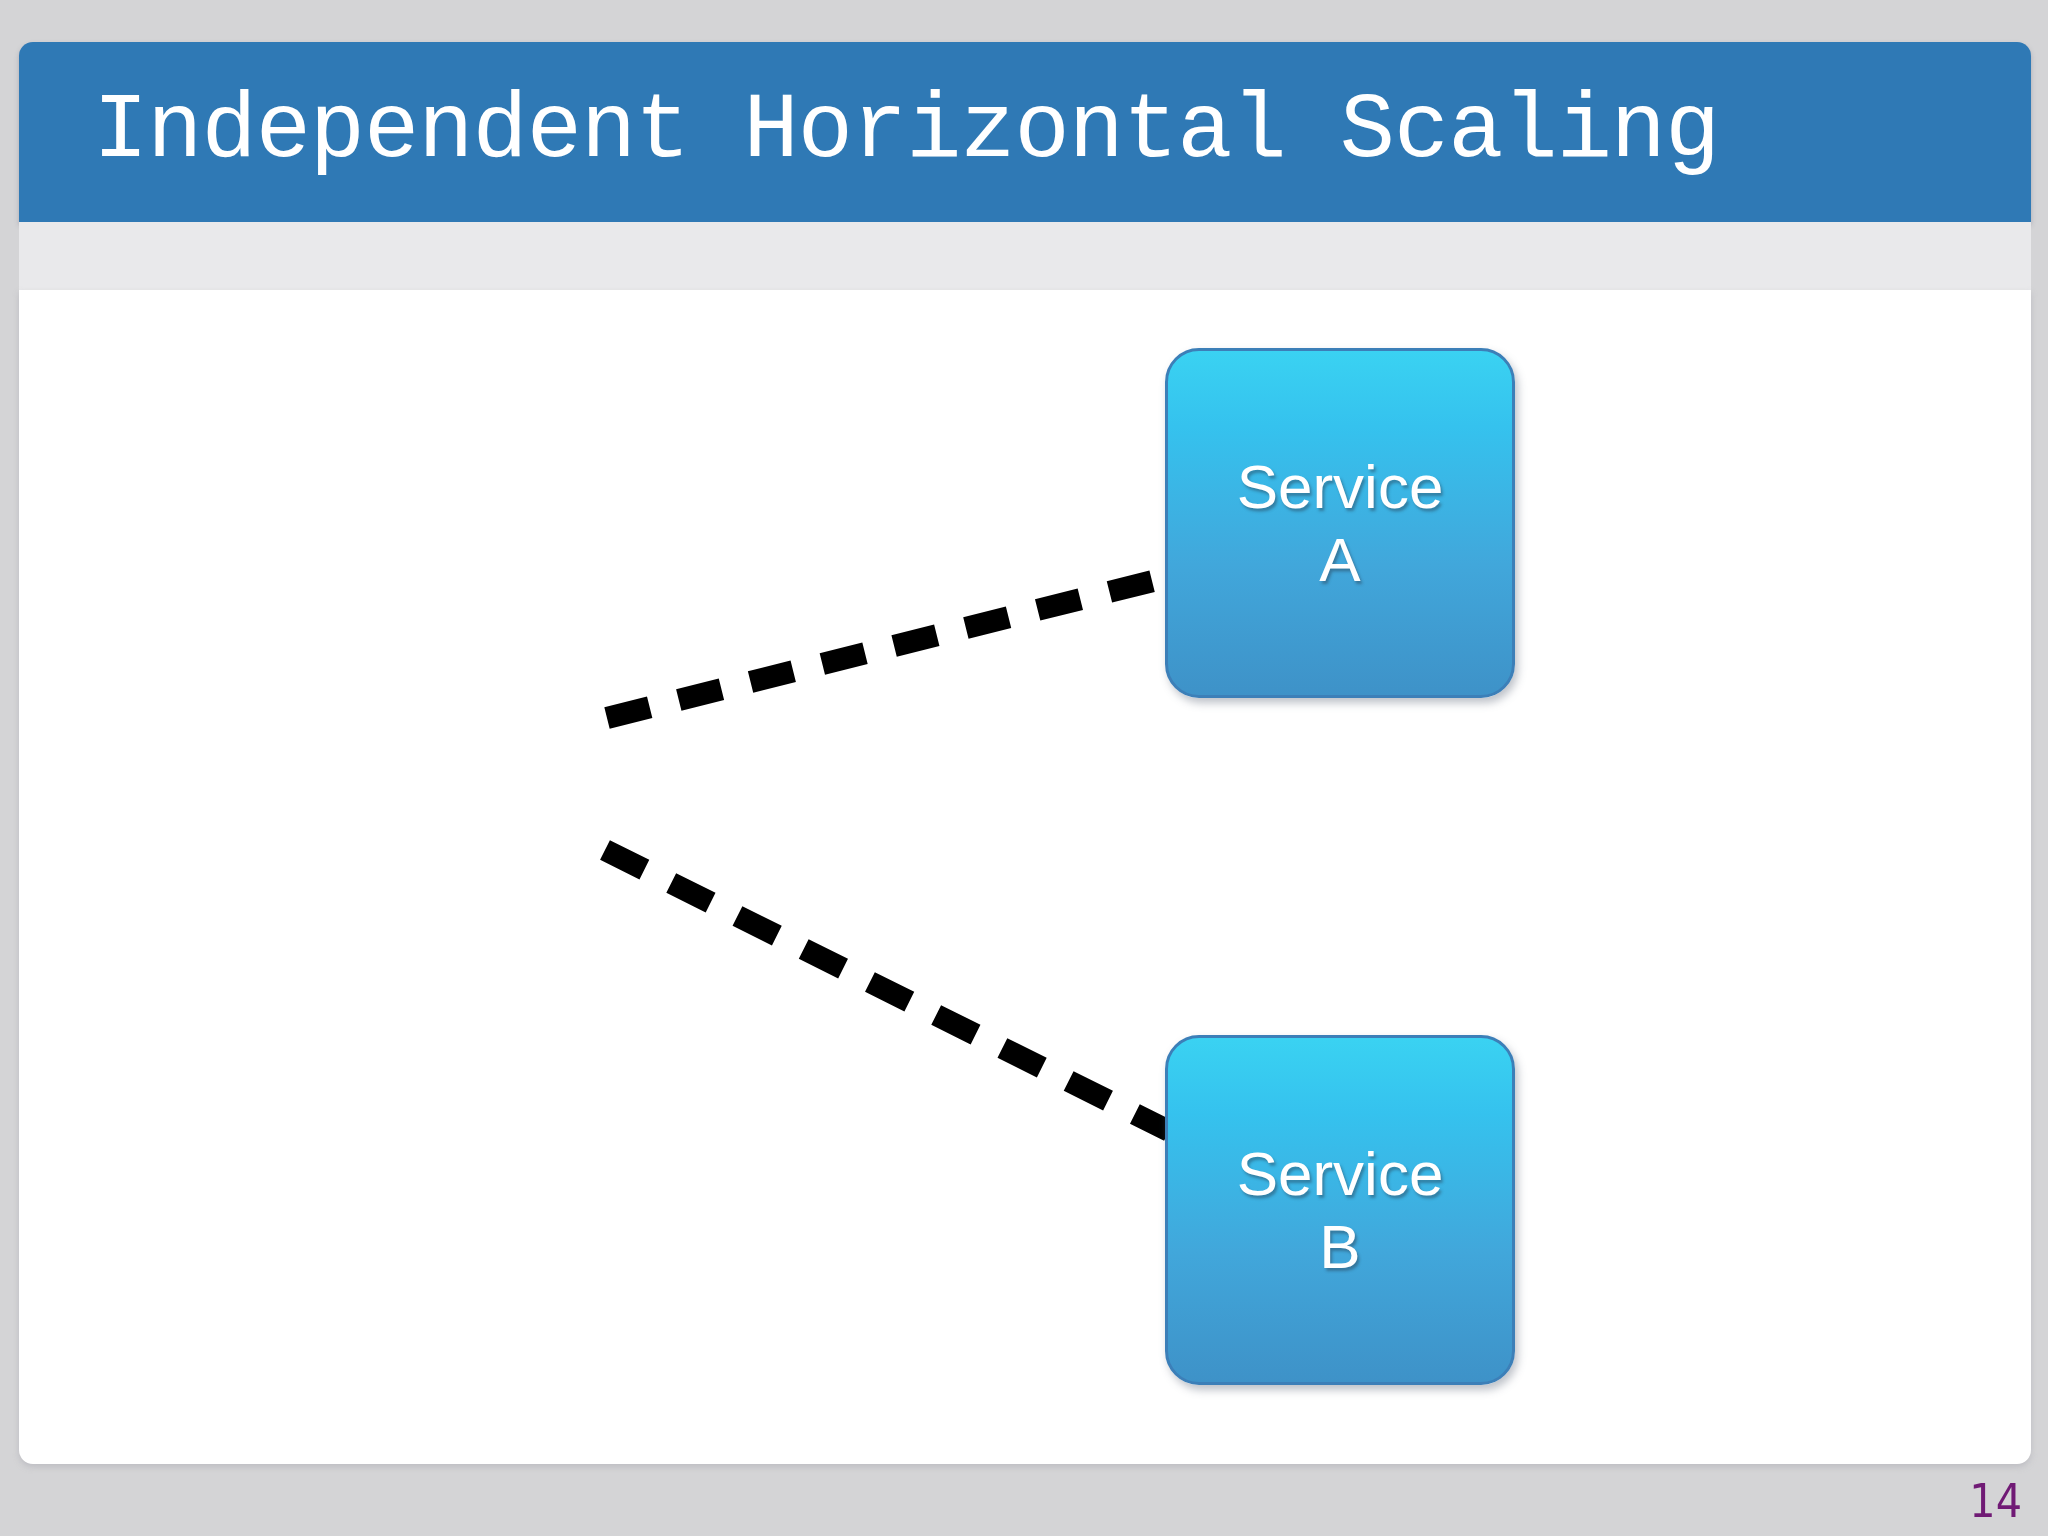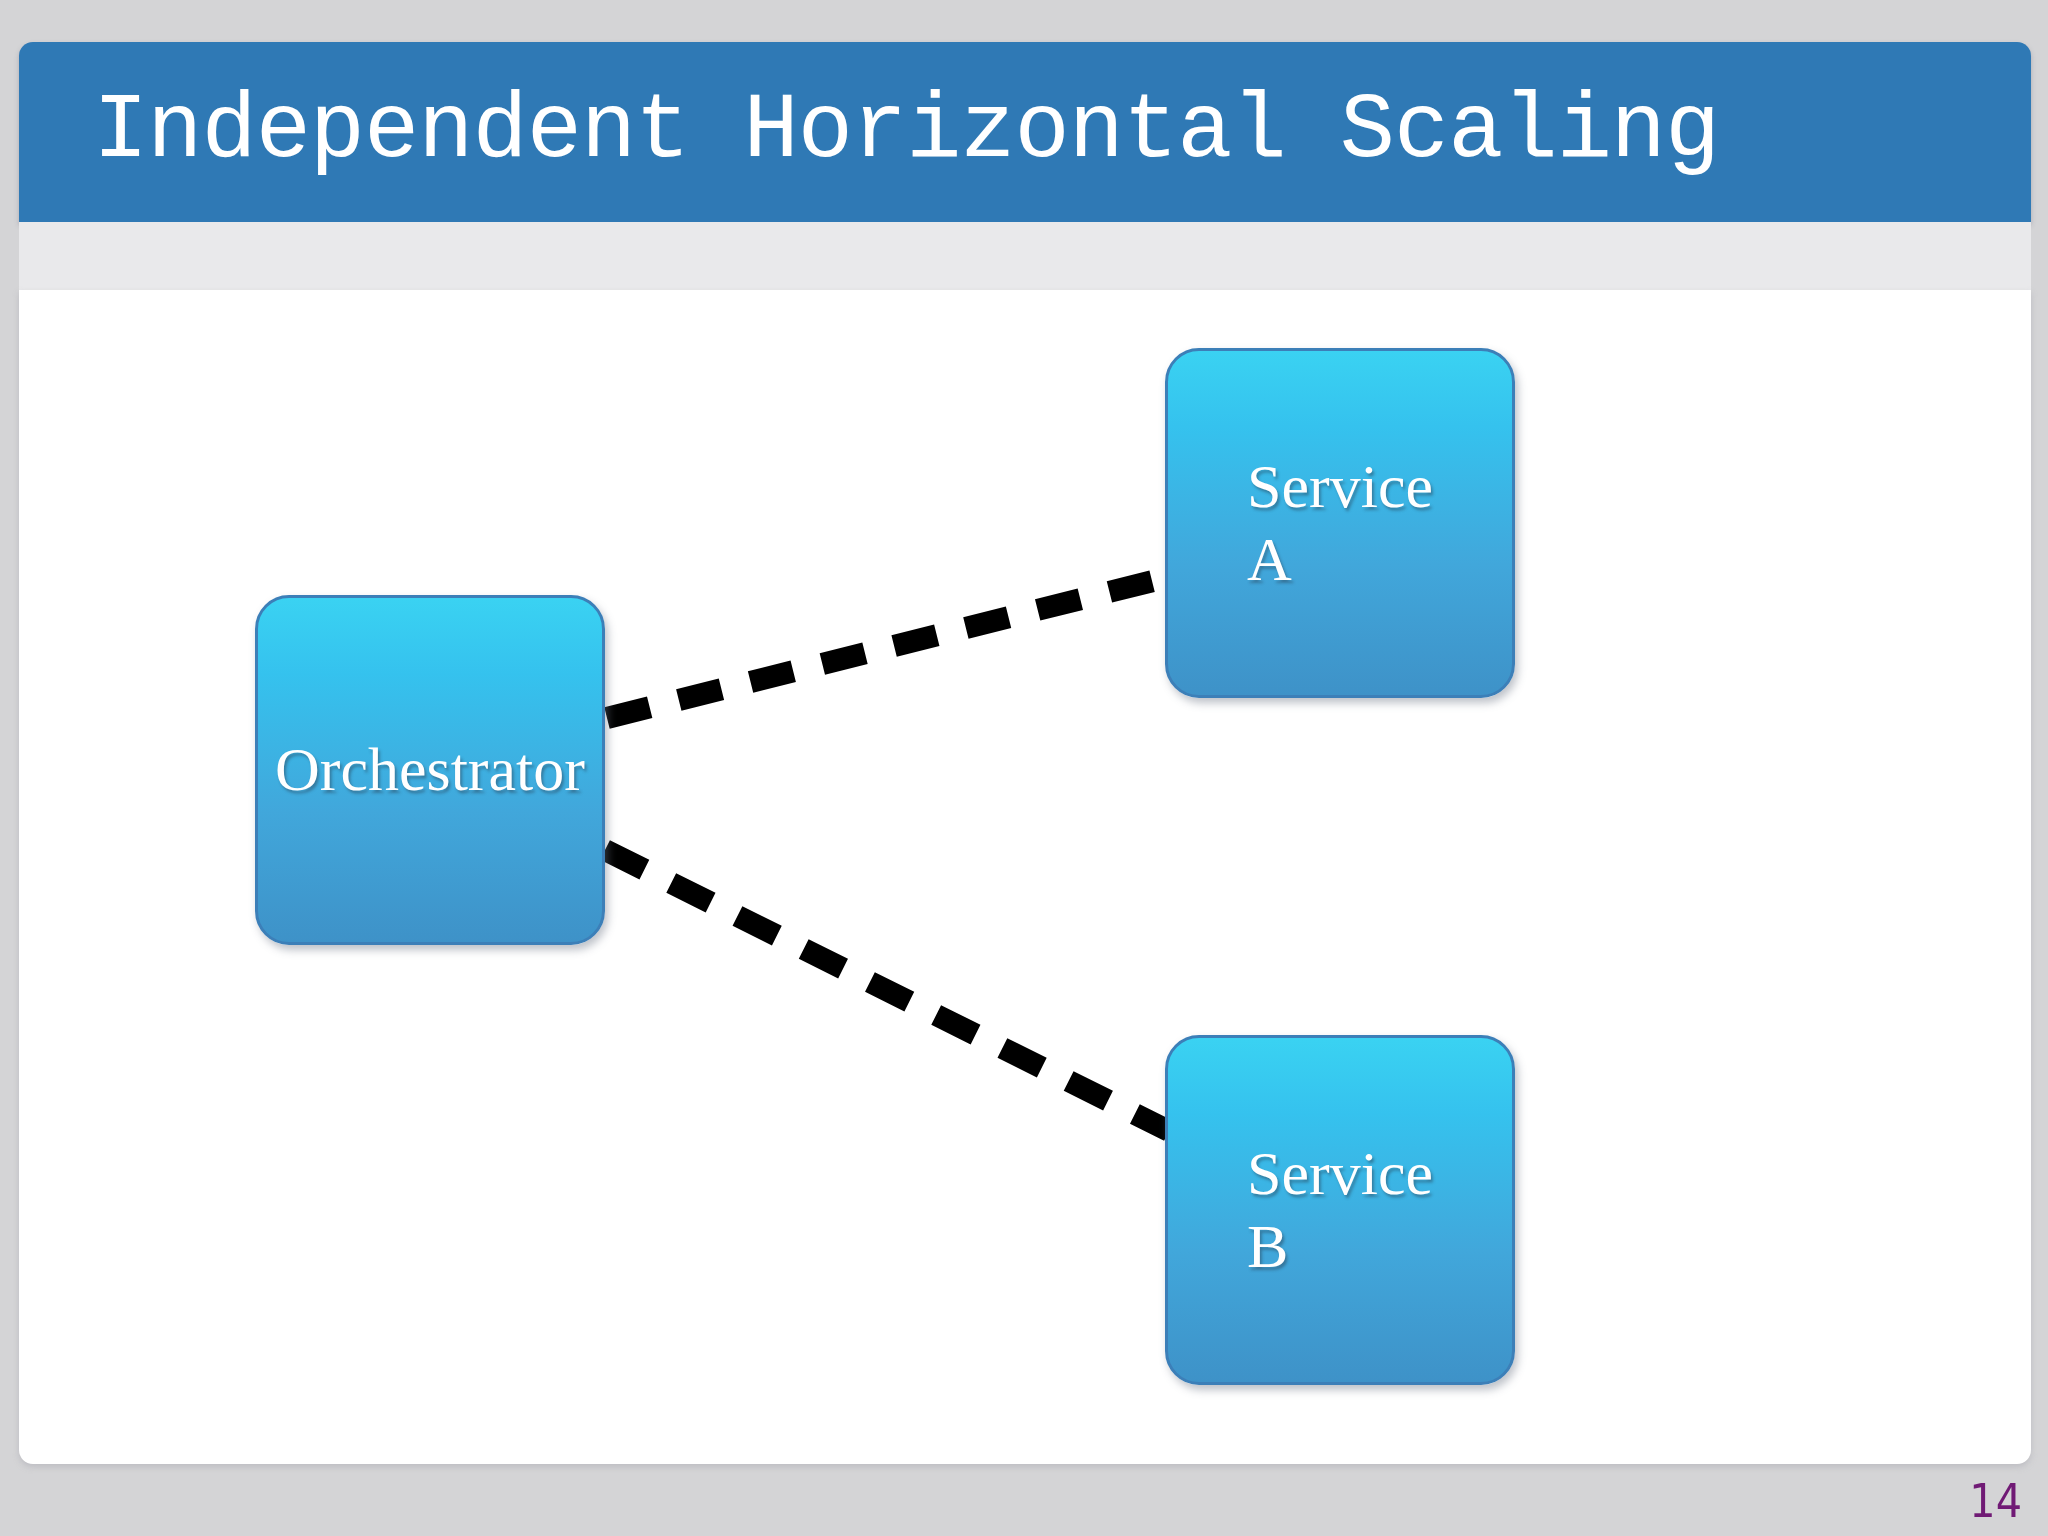--- a/index.html
+++ b/index.html
@@ -93,23 +93,24 @@
     box-shadow: 3px 5px 9px rgba(110,120,135,0.45);
     display: flex;
     align-items: center;
     justify-content: center;
     box-sizing: border-box;
   }
   .node-label {
     color: #ffffff;
     font-size: 62px;
     line-height: 1.18;
+    text-align: center;
     font-weight: 400;
     text-shadow: 2px 3px 3px rgba(40,60,80,0.45);
-    font-family: Liberation Serif, serif;
+    font-family: Liberation Sans, sans-serif;
     white-space: pre-line;
     letter-spacing: 0px;
   }
 
   #node-orchestrator {
     left: 236px;   
     top: 305px;    
     width: 350px;
     height: 350px;
   }
@@ -148,23 +149,20 @@
 
   <div id="subbar"></div>
 
   <div id="content">
 
     <svg id="connectors" viewBox="0 0 2012 1174" preserveAspectRatio="none">
       <line x1="588" y1="428" x2="1150" y2="287" stroke="#000000" stroke-width="22" stroke-dasharray="44 30" stroke-linecap="butt"></line>
       <line x1="586" y1="560" x2="1150" y2="841" stroke="#000000" stroke-width="22" stroke-dasharray="44 30" stroke-linecap="butt"></line>
     </svg>
 
-    <div class="node" id="node-orchestrator">
-      <div class="node-label">Orchestrator</div>
-    </div>
 
     <div class="node" id="node-service-a">
       <div class="node-label">Service
 A</div>
     </div>
 
     <div class="node" id="node-service-b">
       <div class="node-label">Service
 B</div>
     </div>

